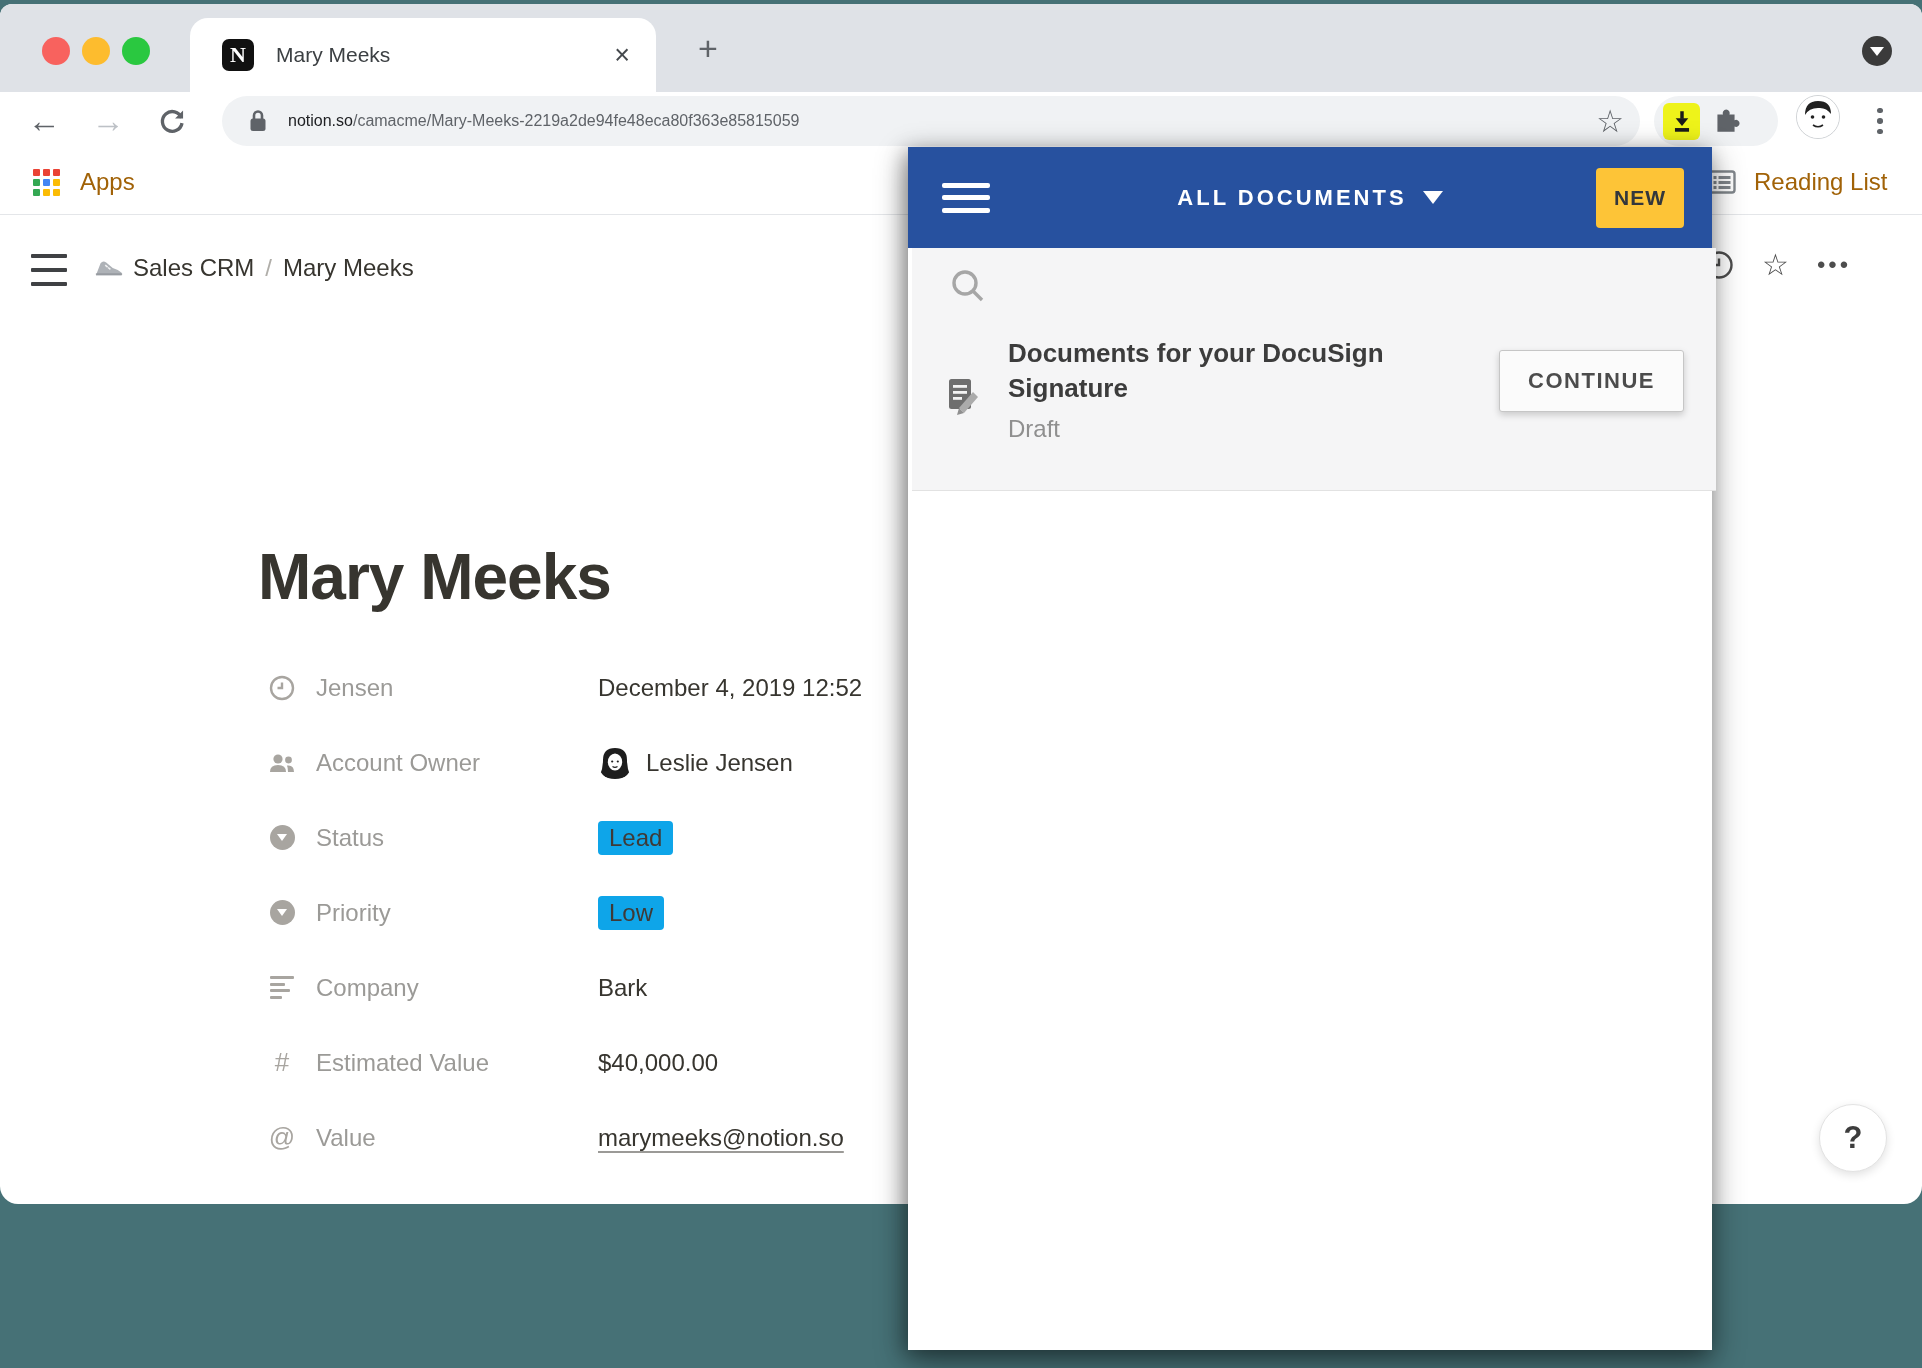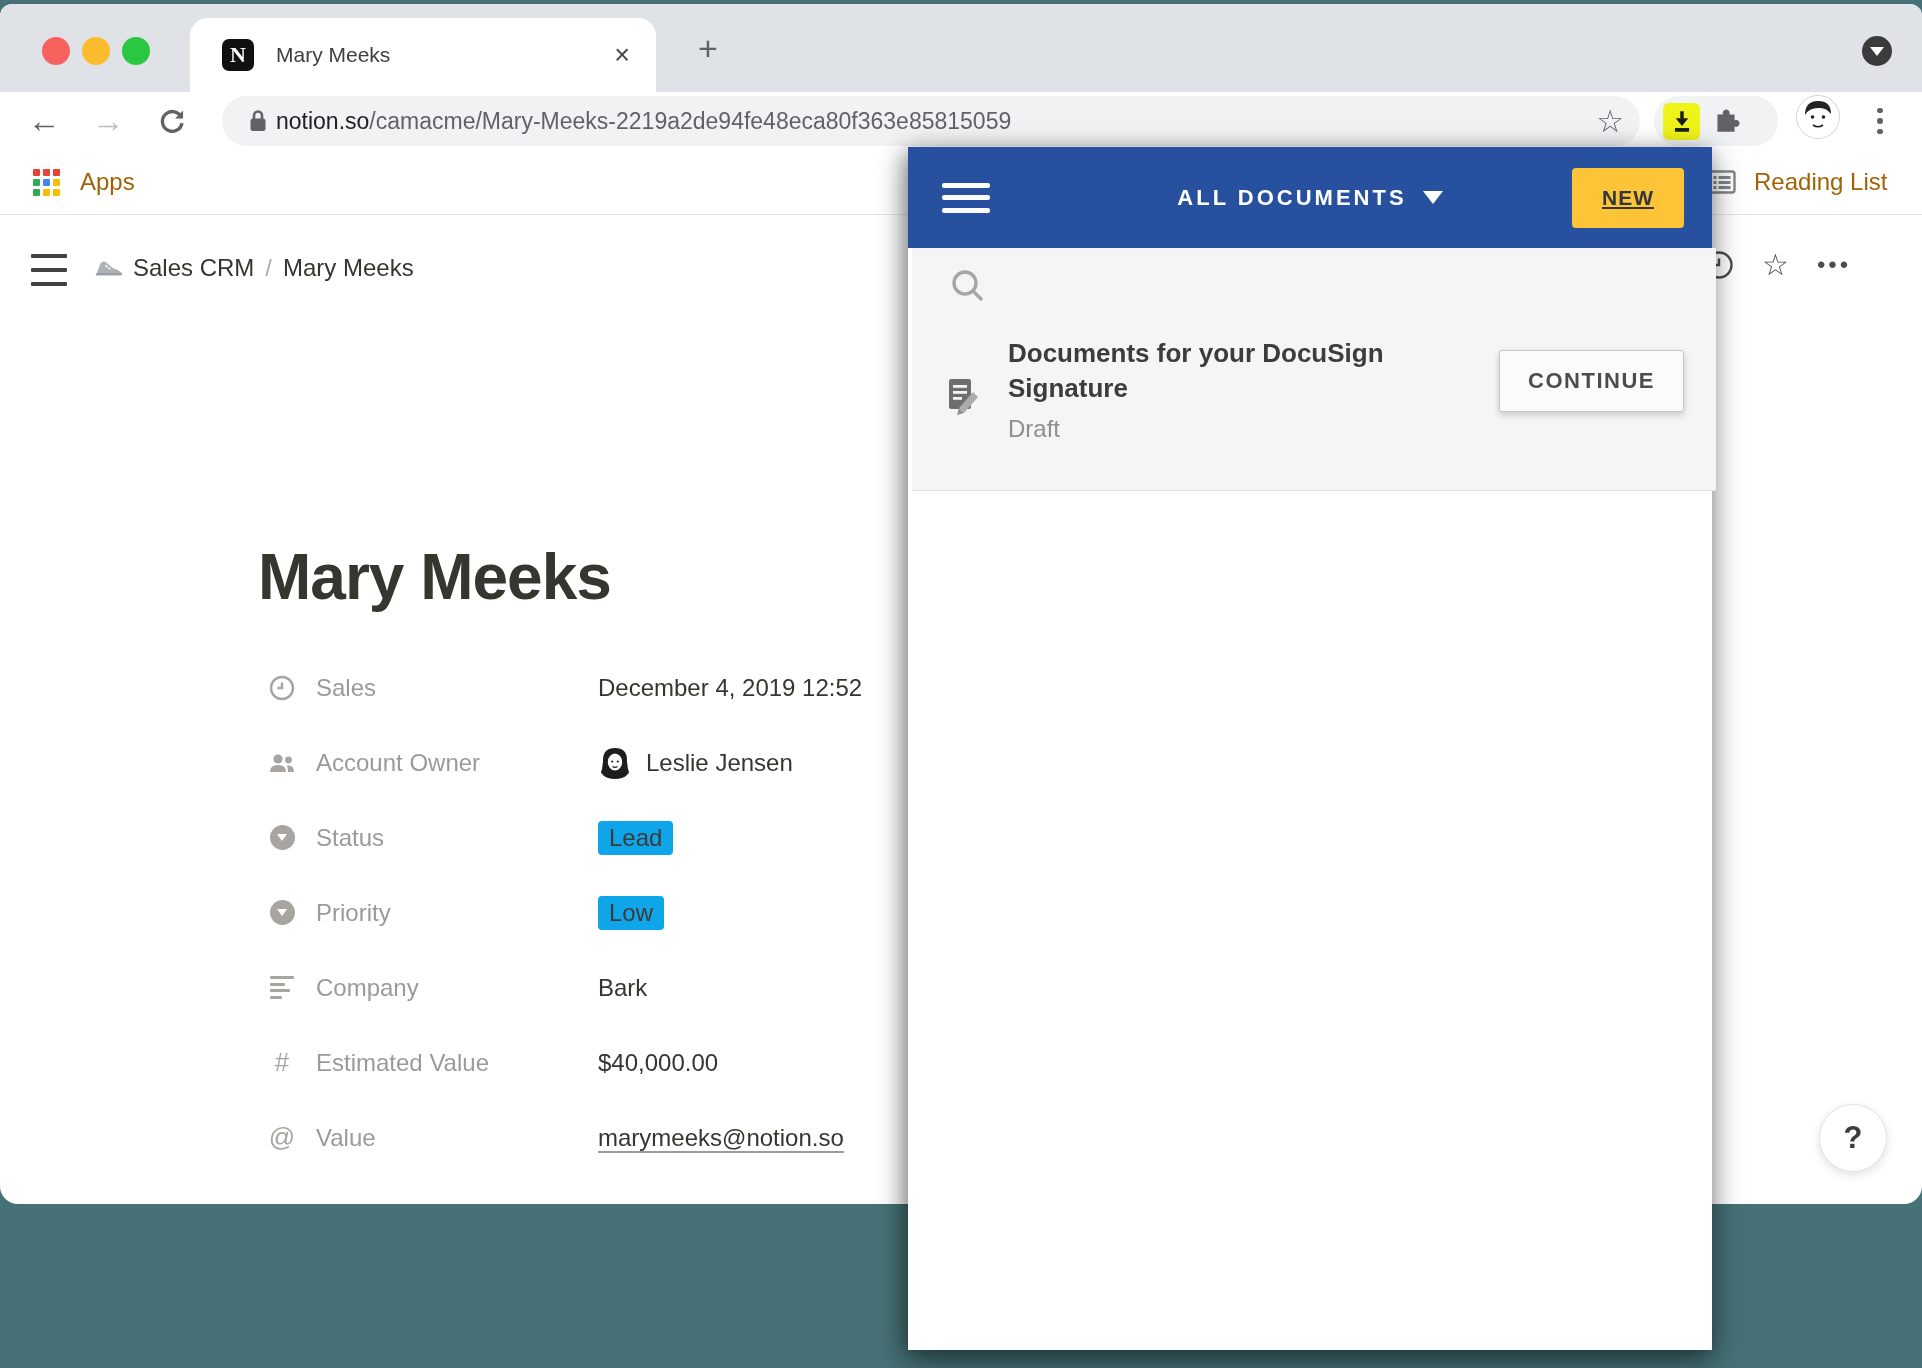--- a/index.html
+++ b/index.html
@@ -45,21 +45,21 @@
   .toolbar{position:absolute;left:0;top:88px;width:100%;height:58px;background:#fff;}
   .navbtn{position:absolute;top:6px;width:40px;height:46px;display:flex;align-items:center;justify-content:center;font-size:33px;color:#5f6368;}
   .nav-back{left:24px;}
   .nav-fwd{left:88px;color:#bdc1c6;}
   .nav-reload{left:152px;}
   .omnibox{
     position:absolute;left:222px;top:4px;width:1418px;height:50px;background:#f0f2f4;border-radius:25px;
     display:flex;align-items:center;
   }
   .omni-lock{margin-left:24px;width:24px;height:26px;}
-  .omni-url{margin-left:6px;font-size:23px;color:#5f6368;white-space:nowrap;overflow:hidden;flex:1;}
+  .omni-url{margin-left:18px;font-size:16px;color:#5f6368;white-space:nowrap;overflow:hidden;flex:1;}
   .omni-url b{color:#202124;font-weight:normal;}
   .omni-star{margin-right:16px;font-size:31px;color:#5f6368;line-height:1;}
   .ext-pill{position:absolute;left:1654px;top:4px;width:124px;height:50px;background:#f0f2f4;border-radius:25px;display:flex;align-items:center;}
   .dl-ext{width:37px;height:37px;margin-left:9px;background:#eef31a;border-radius:6px;display:flex;align-items:center;justify-content:center;}
   .puzzle-ext{margin-left:11px;width:30px;height:30px;}
   .profile-avatar{position:absolute;left:1796px;top:3px;width:42px;height:42px;border-radius:50%;overflow:hidden;background:#fff;border:1px solid #d0d3d6;}
   .menu-dots{position:absolute;left:1868px;top:7px;width:24px;height:44px;display:flex;flex-direction:column;align-items:center;justify-content:center;gap:5px;}
   .menu-dots i{width:5.5px;height:5.5px;border-radius:50%;background:#5f6368;}
 
   
@@ -114,23 +114,23 @@
   .ds-header{
     position:absolute;left:0;top:0;width:100%;height:101px;background:#27519f;
     display:flex;align-items:center;
   }
   .ds-burger{margin-left:34px;width:48px;height:30px;display:flex;flex-direction:column;justify-content:space-between;}
   .ds-burger i{display:block;height:5px;background:#fff;border-radius:2px;}
   .ds-title-wrap{position:absolute;left:0;right:0;display:flex;align-items:center;justify-content:center;gap:16px;}
   .ds-title{color:#fff;font-size:22px;font-weight:600;letter-spacing:3px;}
   .ds-caret{width:0;height:0;border-left:10px solid transparent;border-right:10px solid transparent;border-top:13px solid #fff;}
   .ds-new{
-    margin-left:auto;margin-right:28px;width:112px;height:60px;background:#fdc437;border:none;border-radius:4px;
+    margin-left:auto;margin-right:28px;width:88px;height:60px;background:#fdc437;border:none;border-radius:4px;
     font-size:21px;font-weight:700;letter-spacing:1px;color:#33373c;
-    display:flex;align-items:center;justify-content:center;font-family:inherit;text-decoration:underline;
+    display:flex;align-items:center;justify-content:center;font-family:inherit;
   }
   .ds-gray{
     position:absolute;left:4px;top:101px;width:100%;height:242px;background:#f5f5f6;
     border-bottom:1px solid #e2e2e2;
   }
   .ds-search{position:absolute;left:36px;top:18px;width:40px;height:40px;}
   .ds-doc-row{position:absolute;left:0;top:88px;width:100%;display:flex;align-items:flex-start;}
   .ds-doc-icon{margin-left:34px;margin-top:42px;width:34px;height:38px;flex:0 0 auto;}
   .ds-doc-text{margin-left:28px;width:440px;}
   .ds-doc-title{font-size:26px;font-weight:700;color:#3c3c3c;line-height:35px;}
@@ -277,21 +277,21 @@
 
     <div class="props">
 
       <div class="prop-row">
         <span class="prop-icon">
           <svg width="26" height="26" viewBox="0 0 26 26">
             <circle cx="13" cy="13" r="11" fill="none" stroke="#a8a5a0" stroke-width="2.4"></circle>
             <path d="M13 7.5 V13 H8.5" fill="none" stroke="#a8a5a0" stroke-width="2.4"></path>
           </svg>
         </span>
-        <span class="prop-label">Sales</span>
+        <span class="prop-label">Jensen</span>
         <span class="prop-value">December 4, 2019 12:52</span>
       </div>
 
       <div class="prop-row">
         <span class="prop-icon">
           <svg width="28" height="24" viewBox="0 0 28 24">
             <circle cx="10" cy="8" r="4.6" fill="#a8a5a0"></circle>
             <path d="M2 21 q0-7 8-7 q8 0 8 7 z" fill="#a8a5a0"></path>
             <circle cx="20.5" cy="9" r="3.4" fill="#a8a5a0"></circle>
             <path d="M19 14.5 q7-1 7 6.5 h-6 q0-4-1-6.5 z" fill="#a8a5a0"></path>

